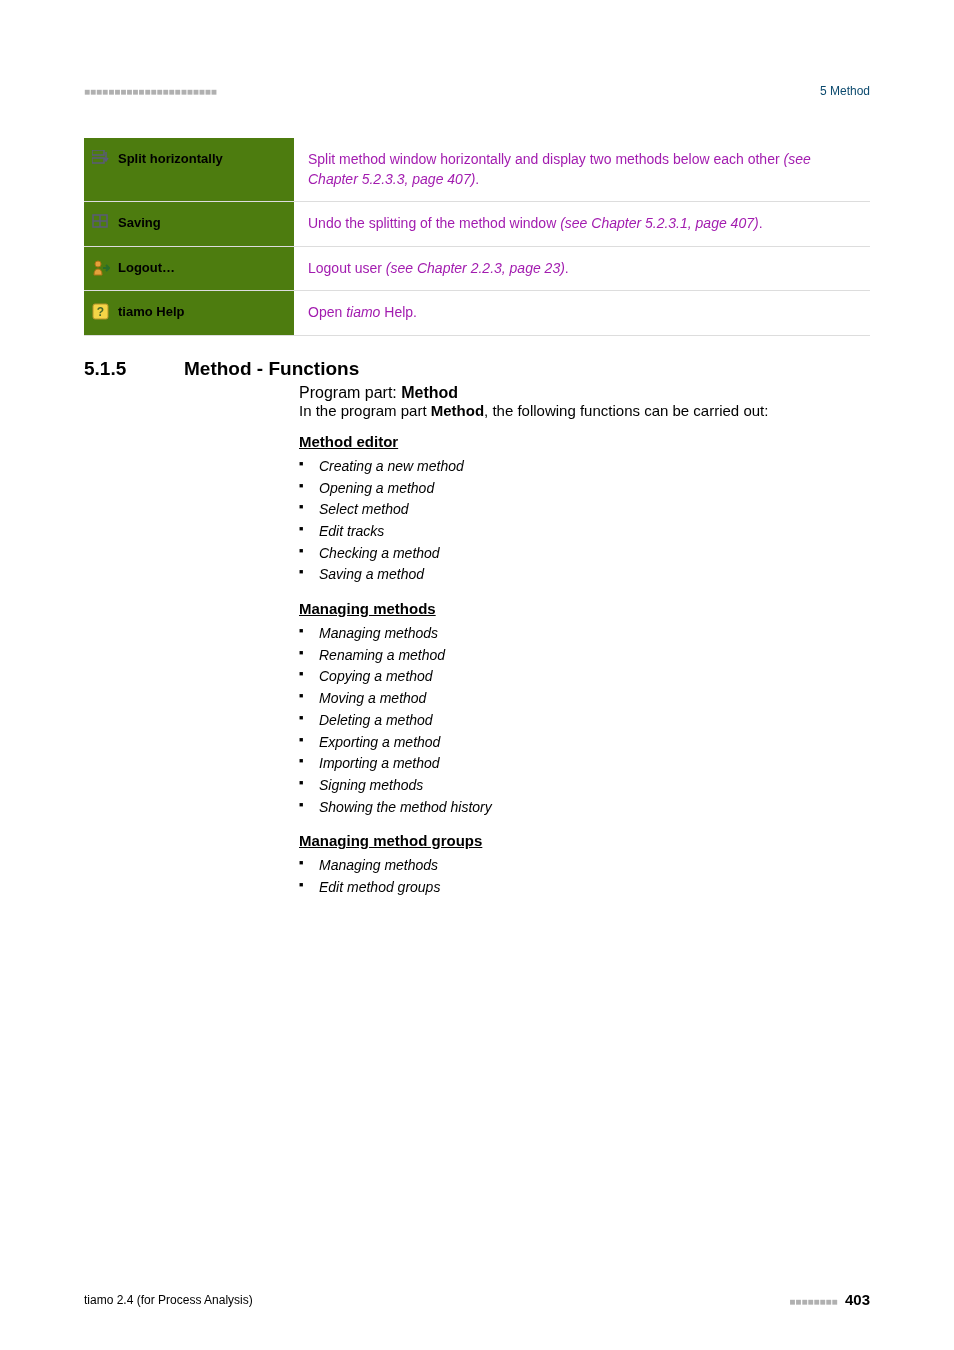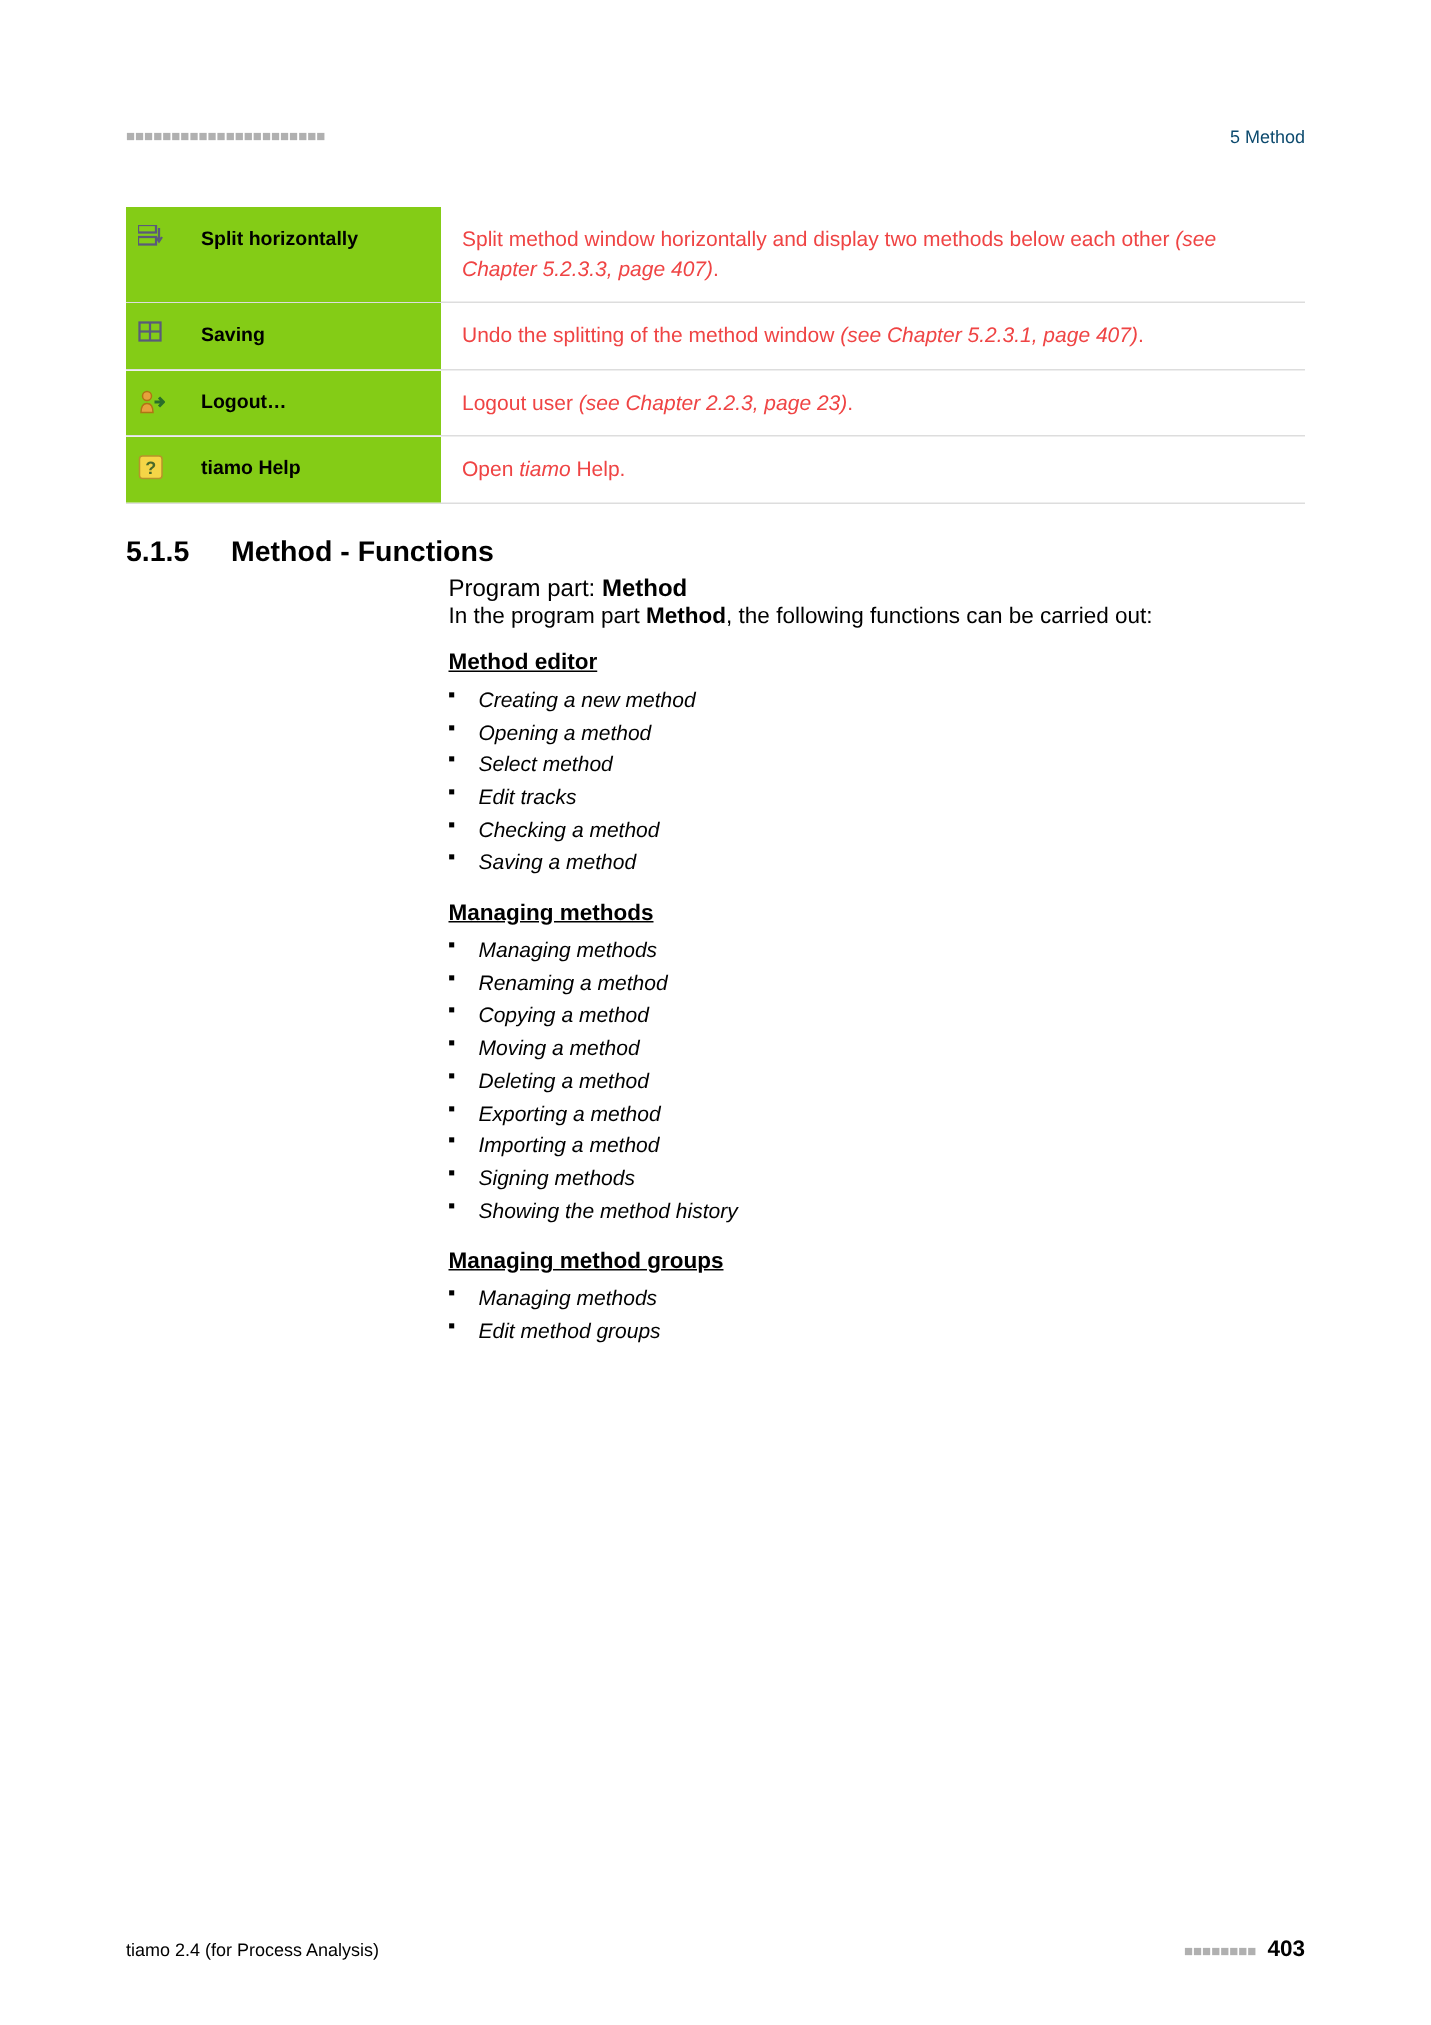--- a/index.html
+++ b/index.html
@@ -4,27 +4,27 @@
 <style>
   * { box-sizing: border-box; margin: 0; padding: 0; }
   html, body { width: 954px; height: 1350px; background: #fff; font-family: Arial, Helvetica, sans-serif; color: #000; }
   .page { width: 954px; height: 1350px; padding: 84px 84px 40px 84px; position: relative; }
   .header-row { display: flex; justify-content: space-between; align-items: center; margin-bottom: 40px; }
   .header-dots { color: #b0b0b0; font-size: 10px; letter-spacing: 0px; }
   .header-right { font-size: 12px; color: #0c4a6e; }
 
   .table { width: 100%; border-collapse: collapse; }
   .table tr td { padding: 12px 14px 12px 14px; vertical-align: top; font-size: 14px; line-height: 1.4; border-bottom: 1px solid #ddd; }
-  .table tr td.cell-left { width: 210px; background: #84cc16; padding-left: 50px; position: relative; font-weight: bold; font-size: 13px; }
+  .table tr td.cell-left { width: 210px; background: #4d7c0f; padding-left: 34px; position: relative; font-weight: bold; font-size: 13px; }
   .cell-left svg { position: absolute; left: 8px; top: 12px; }
-  .table tr td.cell-right { color: #ef4444; }
+  .table tr td.cell-right { color: #a21caf; }
   .table em { font-style: italic; }
 
   .section { margin-top: 22px; }
-  h2.section-num { font-size: 19px; font-weight: bold; display: flex; }
+  h2.section-num { font-size: 19px; font-weight: bold; display: flex; gap: 30px; }
   .section-num .num { display: inline-block; width: 70px; }
 
   .indent-block { margin-left: 215px; }
   .prog-part { font-size: 16px; margin-top: 4px; }
   .body-line { font-size: 15px; margin-bottom: 14px; }
   .subhead { font-size: 15px; font-weight: bold; margin-top: 8px; margin-bottom: 6px; text-decoration: underline; }
 
   ul.bul { list-style: none; padding-left: 0; margin-bottom: 14px; }
   ul.bul li { position: relative; padding-left: 20px; font-size: 14px; font-style: italic; line-height: 1.55; }
   ul.bul li::before { content: "■"; position: absolute; left: 0; top: 3px; font-size: 7px; font-style: normal; }

